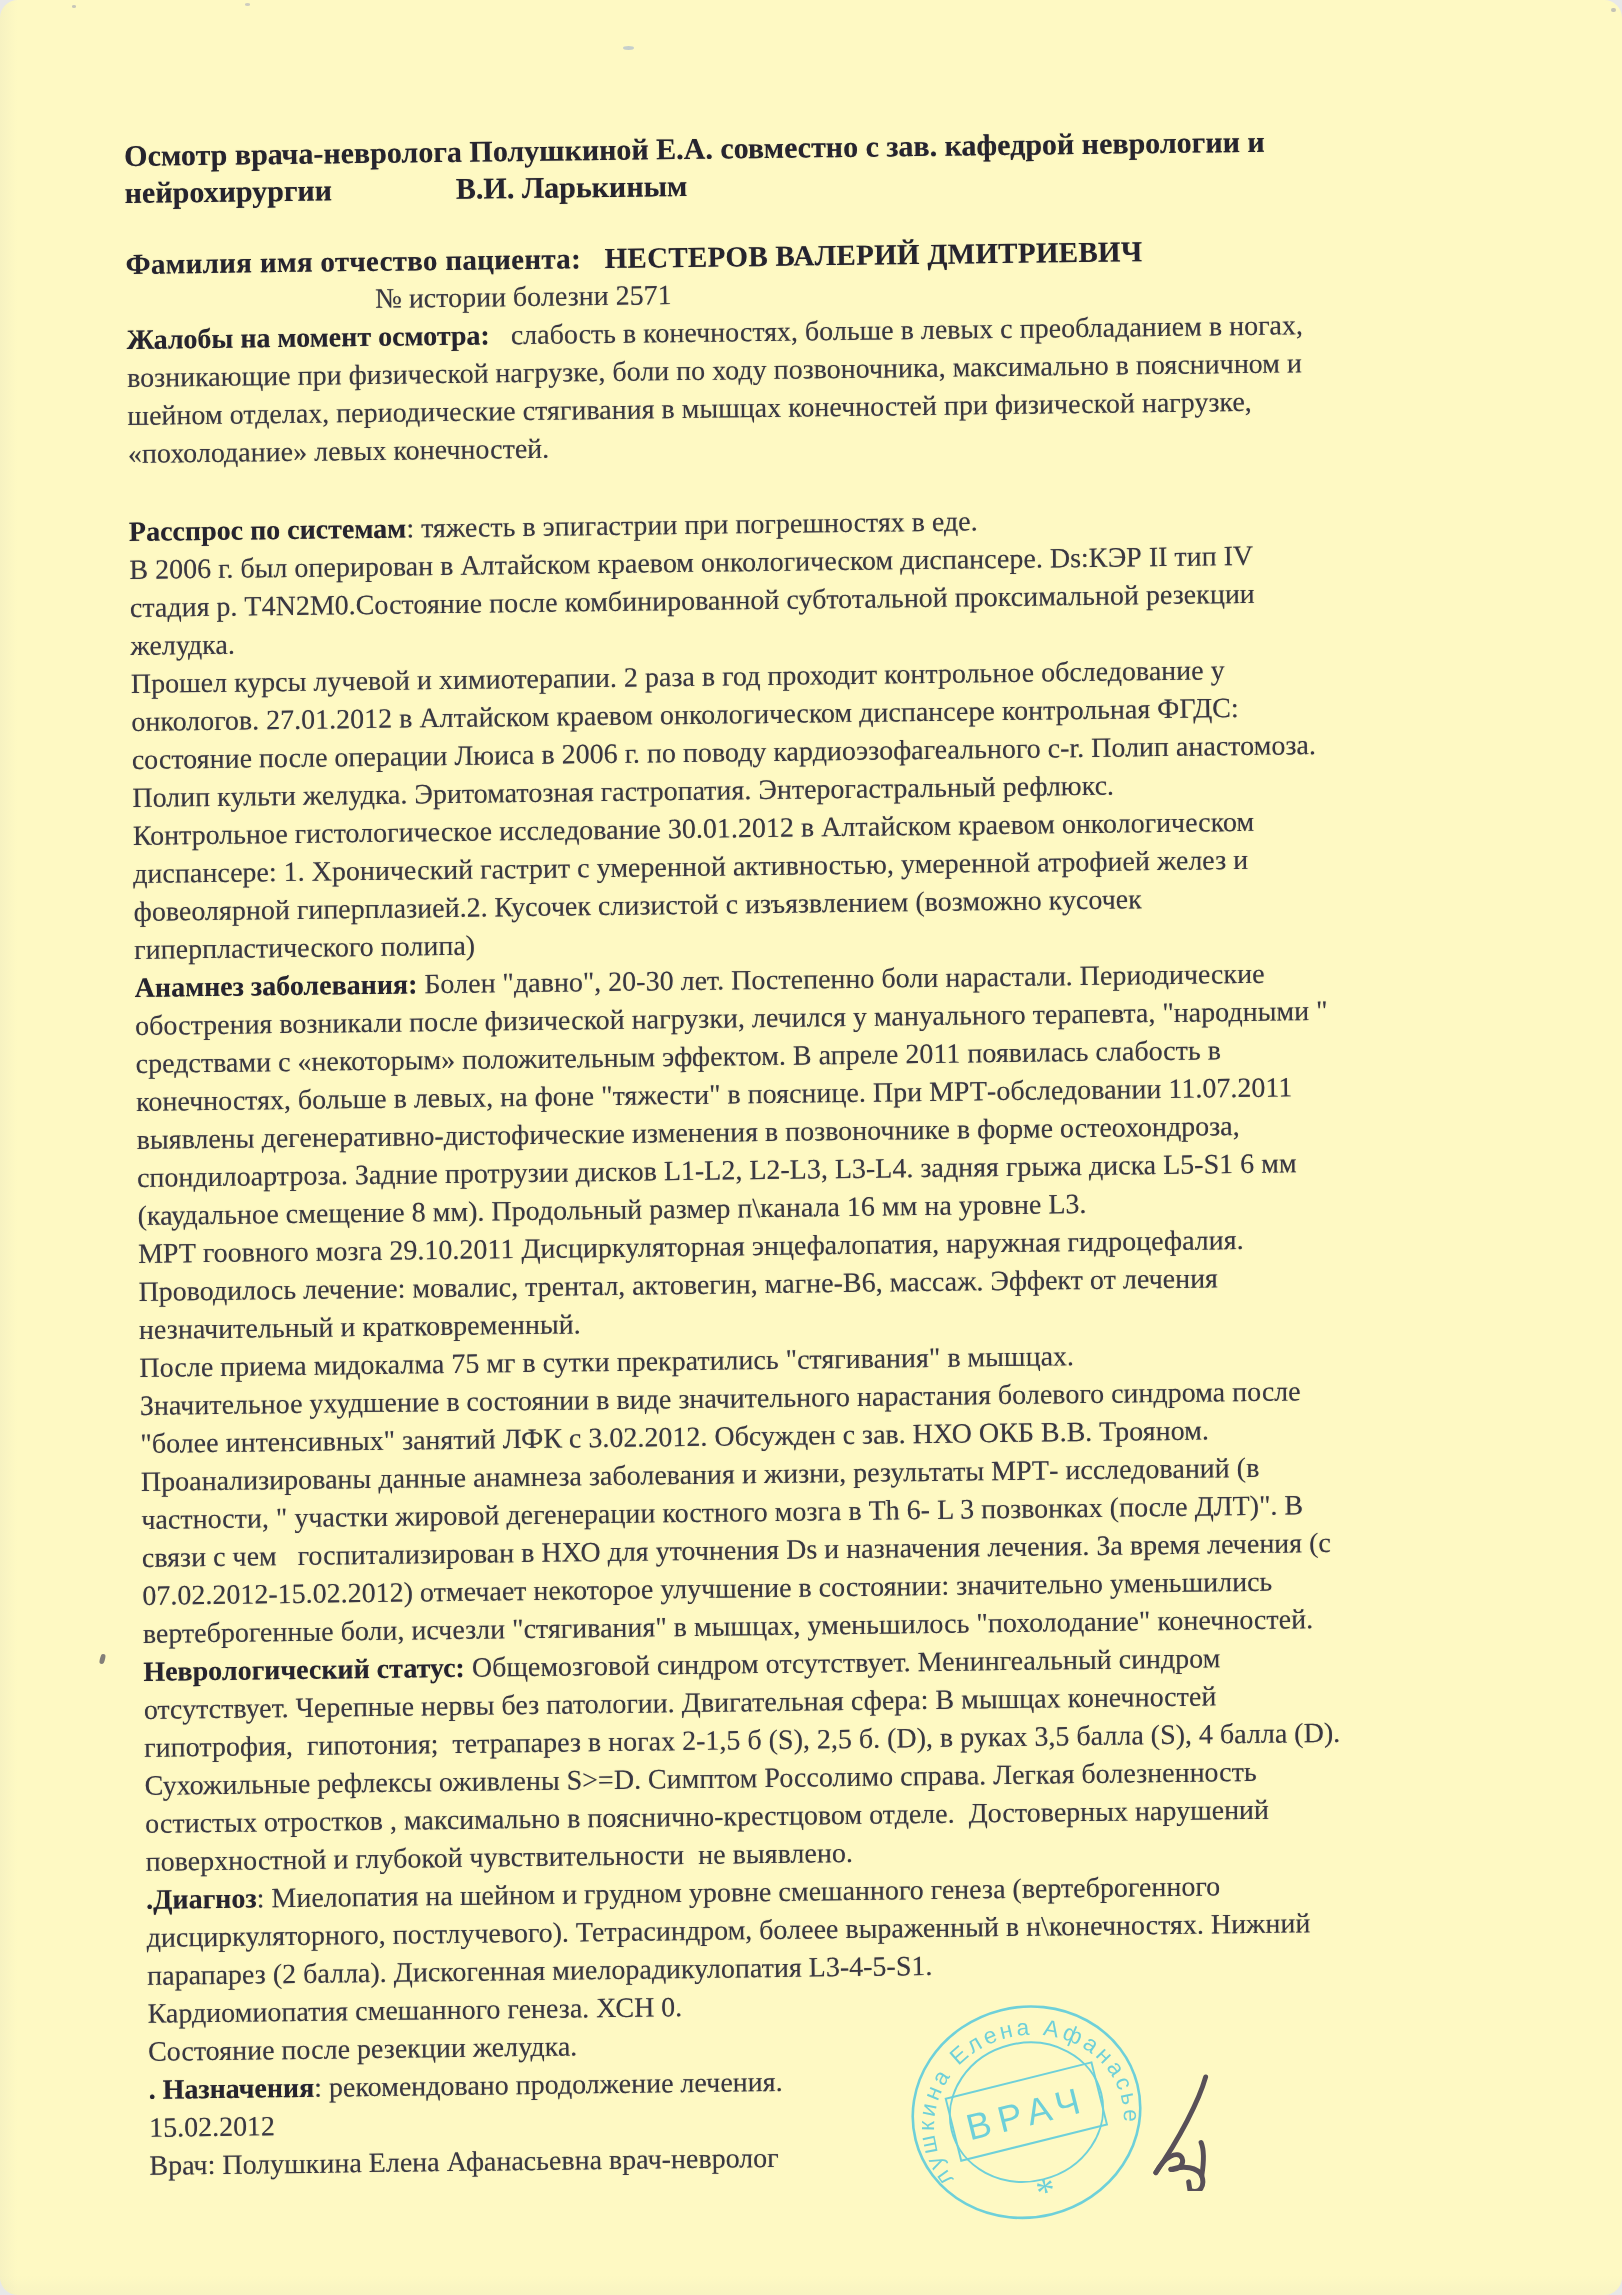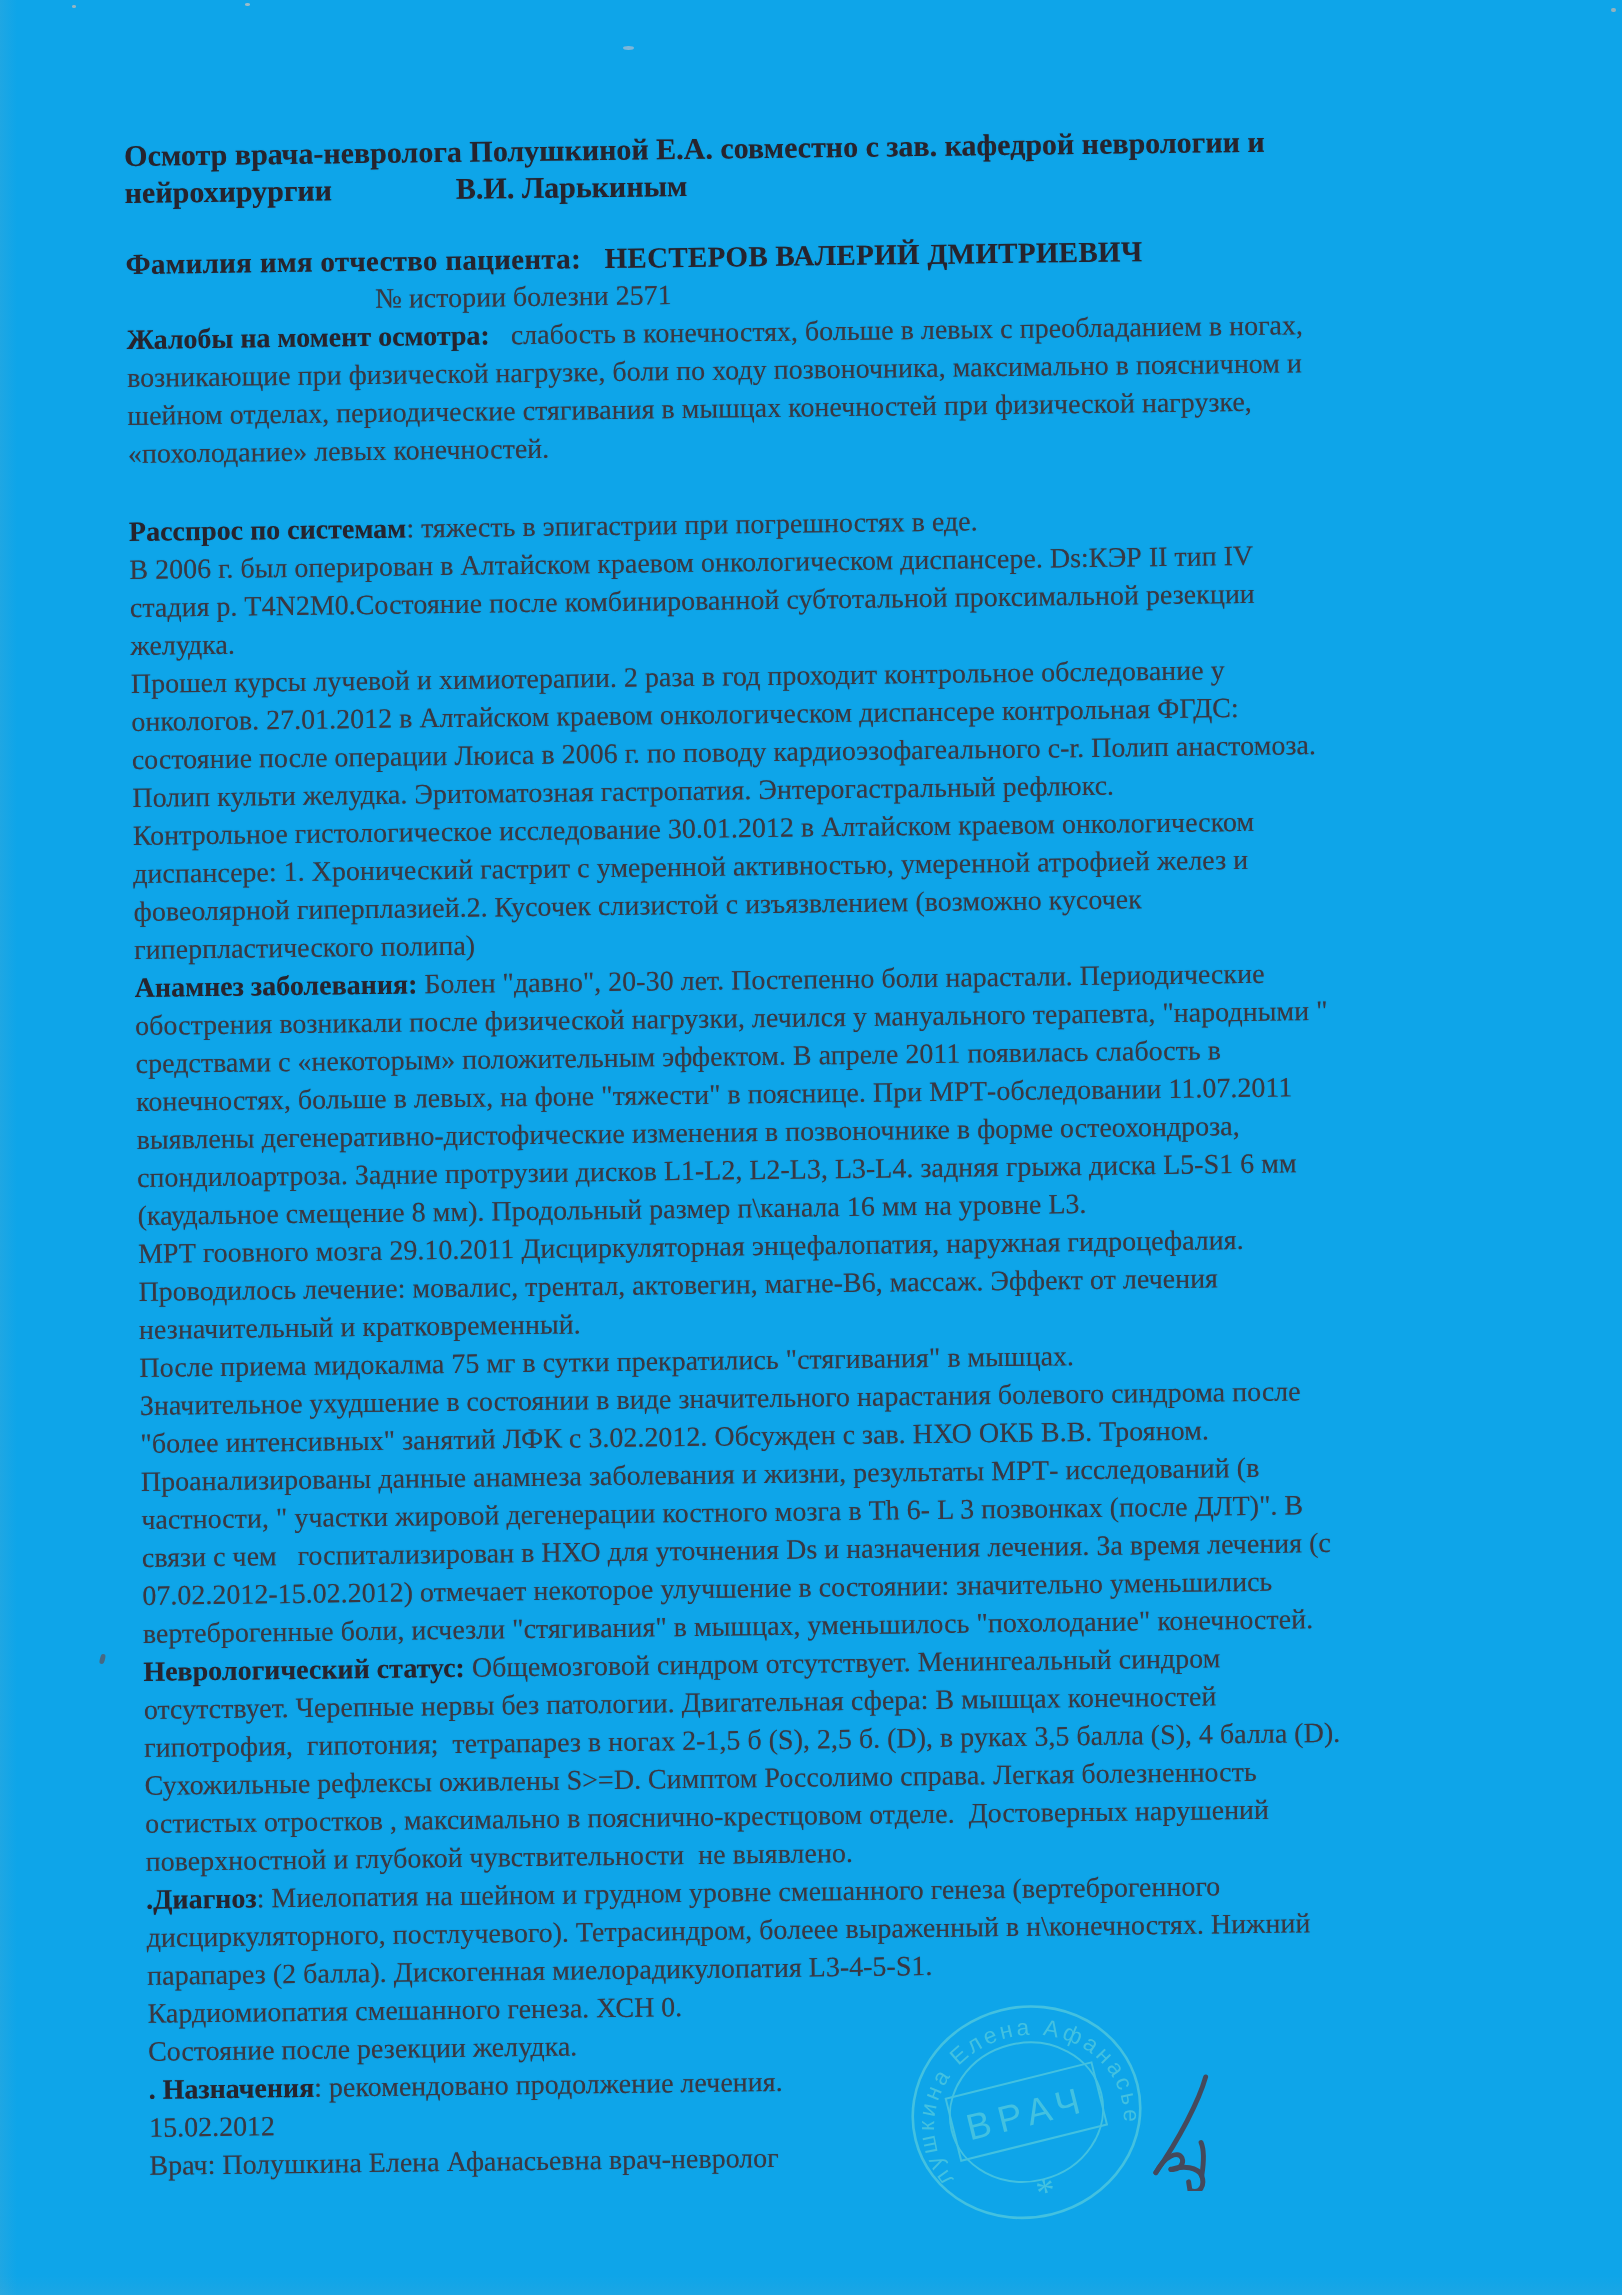--- a/index.html
+++ b/index.html
@@ -1,20 +1,21 @@
 <!DOCTYPE html>
 <html style="font-size:10.5px"><head>
 <meta charset="utf-8">
 <style>
   html,body{margin:0;padding:0;background:#e8e8e8;}
   .page{
     position:relative;width:1622px;height:2295px;overflow:hidden;
-    background:#0ea5e9;
+    background:#fef9c3;
     font-family:"Liberation Serif","DejaVu Serif",serif;
     color:#38363f;
+    border-radius:18px;
   }
   .page::before{
     content:"";position:absolute;inset:0;pointer-events:none;
     background:
       linear-gradient(90deg, rgba(180,180,178,0.10) 0, rgba(180,180,178,0) 17px),
       linear-gradient(0deg, rgba(180,180,178,0.08) 0, rgba(180,180,178,0) 19.6px);
   }
   .doc{
     position:absolute;left:124px;top:137px;width:1413px;
     transform:rotate(-0.72deg);transform-origin:0 0;

